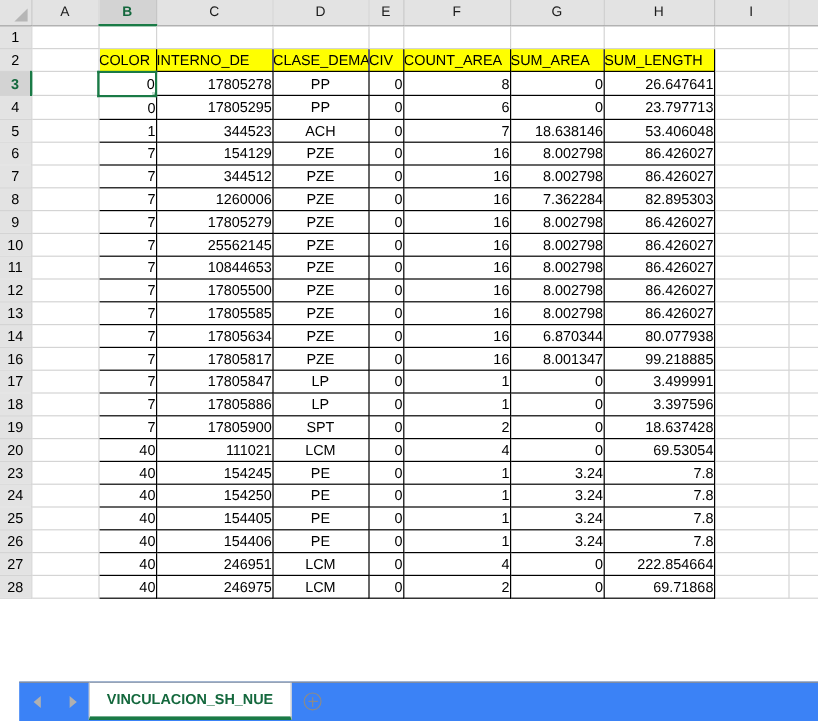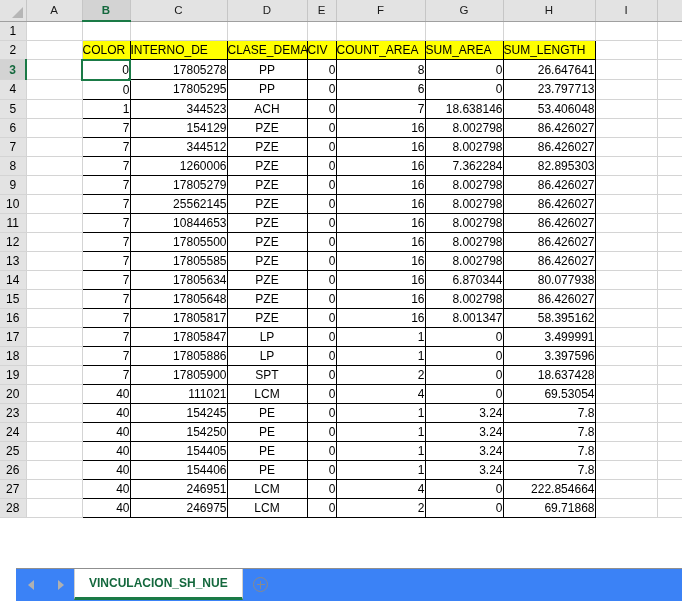--- a/index.html
+++ b/index.html
@@ -424,42 +424,29 @@
             <td class="cell bordered num">17805634</td>
             <td class="cell bordered txt">PZE</td>
             <td class="cell bordered num">0</td>
             <td class="cell bordered num">16</td>
             <td class="cell bordered num">6.870344</td>
             <td class="cell bordered num">80.077938</td>
             <td class="cell blank"></td>
             <td class="cell blank"></td>
           </tr>
           <tr>
-            <td class="row-head">15</td>
-            <td class="cell blank"></td>
-            <td class="cell bordered num">7</td>
-            <td class="cell bordered num">17805648</td>
-            <td class="cell bordered txt">PZE</td>
-            <td class="cell bordered num">0</td>
-            <td class="cell bordered num">16</td>
-            <td class="cell bordered num">8.002798</td>
-            <td class="cell bordered num">86.426027</td>
-            <td class="cell blank"></td>
-            <td class="cell blank"></td>
-          </tr>
-          <tr>
             <td class="row-head">16</td>
             <td class="cell blank"></td>
             <td class="cell bordered num">7</td>
             <td class="cell bordered num">17805817</td>
             <td class="cell bordered txt">PZE</td>
             <td class="cell bordered num">0</td>
             <td class="cell bordered num">16</td>
             <td class="cell bordered num">8.001347</td>
-            <td class="cell bordered num">58.395162</td>
+            <td class="cell bordered num">99.218885</td>
             <td class="cell blank"></td>
             <td class="cell blank"></td>
           </tr>
           <tr>
             <td class="row-head">17</td>
             <td class="cell blank"></td>
             <td class="cell bordered num">7</td>
             <td class="cell bordered num">17805847</td>
             <td class="cell bordered txt">LP</td>
             <td class="cell bordered num">0</td>

